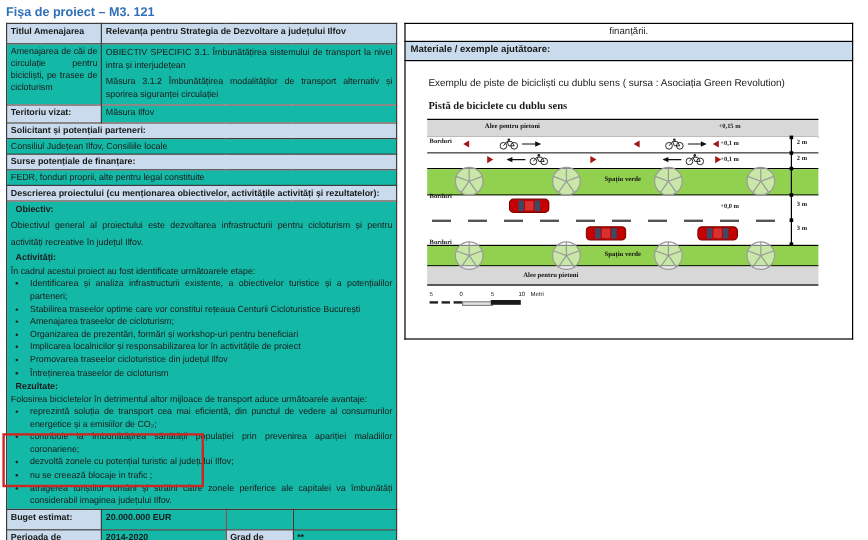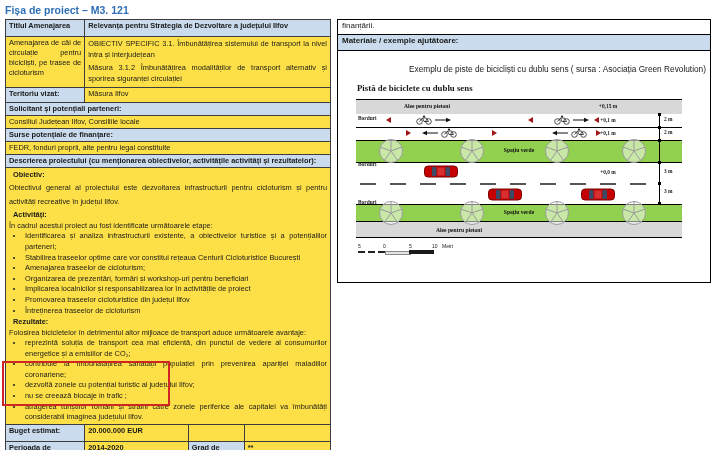--- a/index.html
+++ b/index.html
@@ -6,42 +6,42 @@
   .screen{position:relative;width:723px;height:450px;background:#ffffff;overflow:hidden;
           font-family:"Liberation Sans",sans-serif;color:#1a1a1a;}
 
   
   .left-doc{position:absolute;left:5px;top:4px;width:326px;}
   .doc-title{margin:0 0 3px 0;font-size:10.5px;font-weight:bold;color:#2f6fb7;}
   table.doc{border-collapse:collapse;table-layout:fixed;width:326px;font-size:7.4px;}
   table.doc td{border:1px solid #3c3c3c;padding:1px 3px;vertical-align:top;line-height:1.35;
                overflow:hidden;}
   td.hd{background:#c9dbec;font-weight:bold;}
-  td.val{background:#fde047;}
+  td.val{background:#14b8a6;}
   .big-cell{height:236px;}
   .big-cell p{margin:0;text-align:justify;}
   .big-cell p.lbl{font-weight:bold;margin:1px 4px;}
   .big-cell p.obj{line-height:14px;}
   .big-cell ul{margin:0;padding-left:15px;}
   .big-cell li{line-height:10.6px;text-align:justify;padding-left:1px;}
   .bold{font-weight:bold;}
   .relev p{margin:0 0 2px 0;line-height:1.5;text-align:justify;}
 
   
   .red-box{position:absolute;left:2px;top:361px;width:164px;height:41px;
            border:2.5px solid #cf2624;z-index:6;pointer-events:none;}
 
   
   .right-doc{position:absolute;left:337px;top:19px;width:374px;}
   table.rdoc{border-collapse:collapse;table-layout:fixed;width:374px;font-size:8px;}
   table.rdoc td{border:1px solid #000;padding:1px 4px;vertical-align:top;}
   .mat-row{background:#c9dbec;font-weight:bold;height:13px;}
-  .cont-row{height:12px;}
+  .cont-row{height:12px;text-align:center;}
   .example-cell{height:229px;padding:0;}
-  .caption{margin:12px 0 0 15px;font-size:8.3px;text-align:right;}
+  .caption{margin:12px 0 0 15px;font-size:8.3px;}
   .diagram-title{margin:9px 0 0 15px;font-size:8.8px;font-weight:bold;
                  font-family:"Liberation Serif",serif;}
   .diagram{position:relative;margin:6px 0 0 14px;width:326px;height:162px;
            font-family:"Liberation Serif",serif;}
   .band{position:absolute;left:0;width:326px;border-bottom:1px solid #000;}
   .ped{background:#d8d8d8;}
   .grn{background:#92d050;}
   .rd{background:#ffffff;}
   .band-label{position:absolute;font-size:5.6px;font-weight:bold;color:#111;z-index:3;}
   .curb-label{position:absolute;left:2px;font-size:5.4px;font-weight:bold;z-index:3;}

